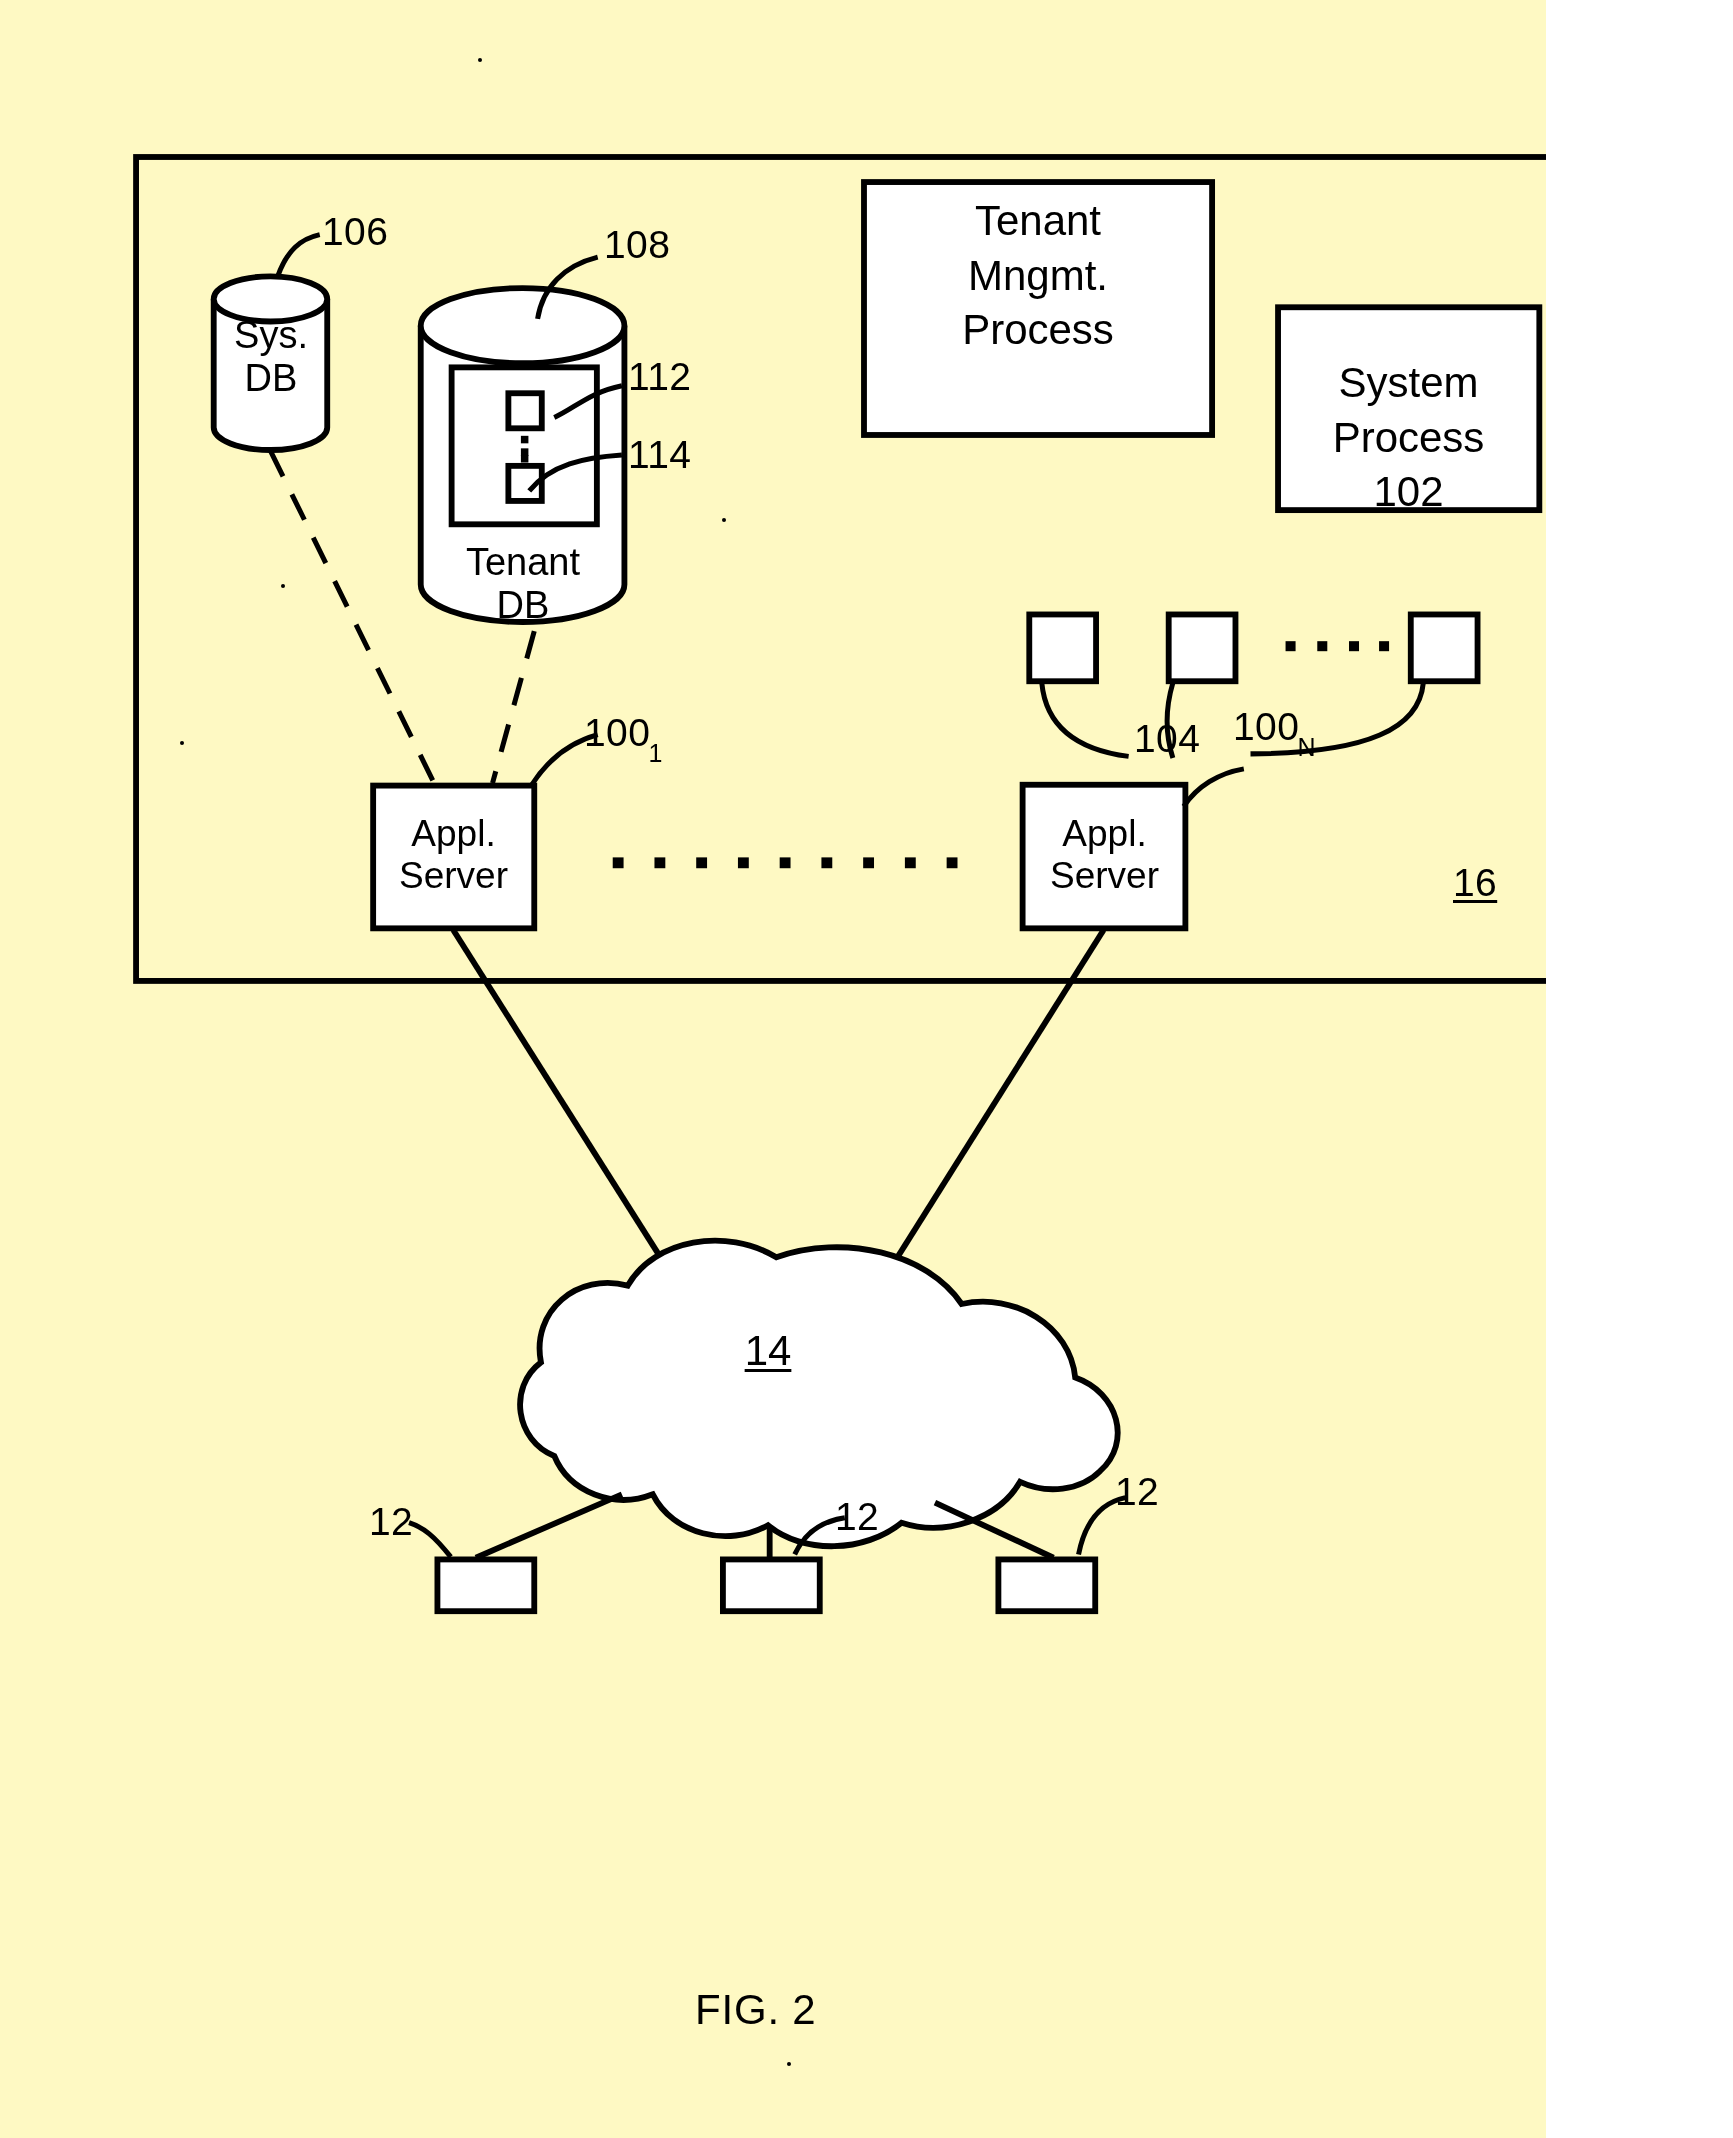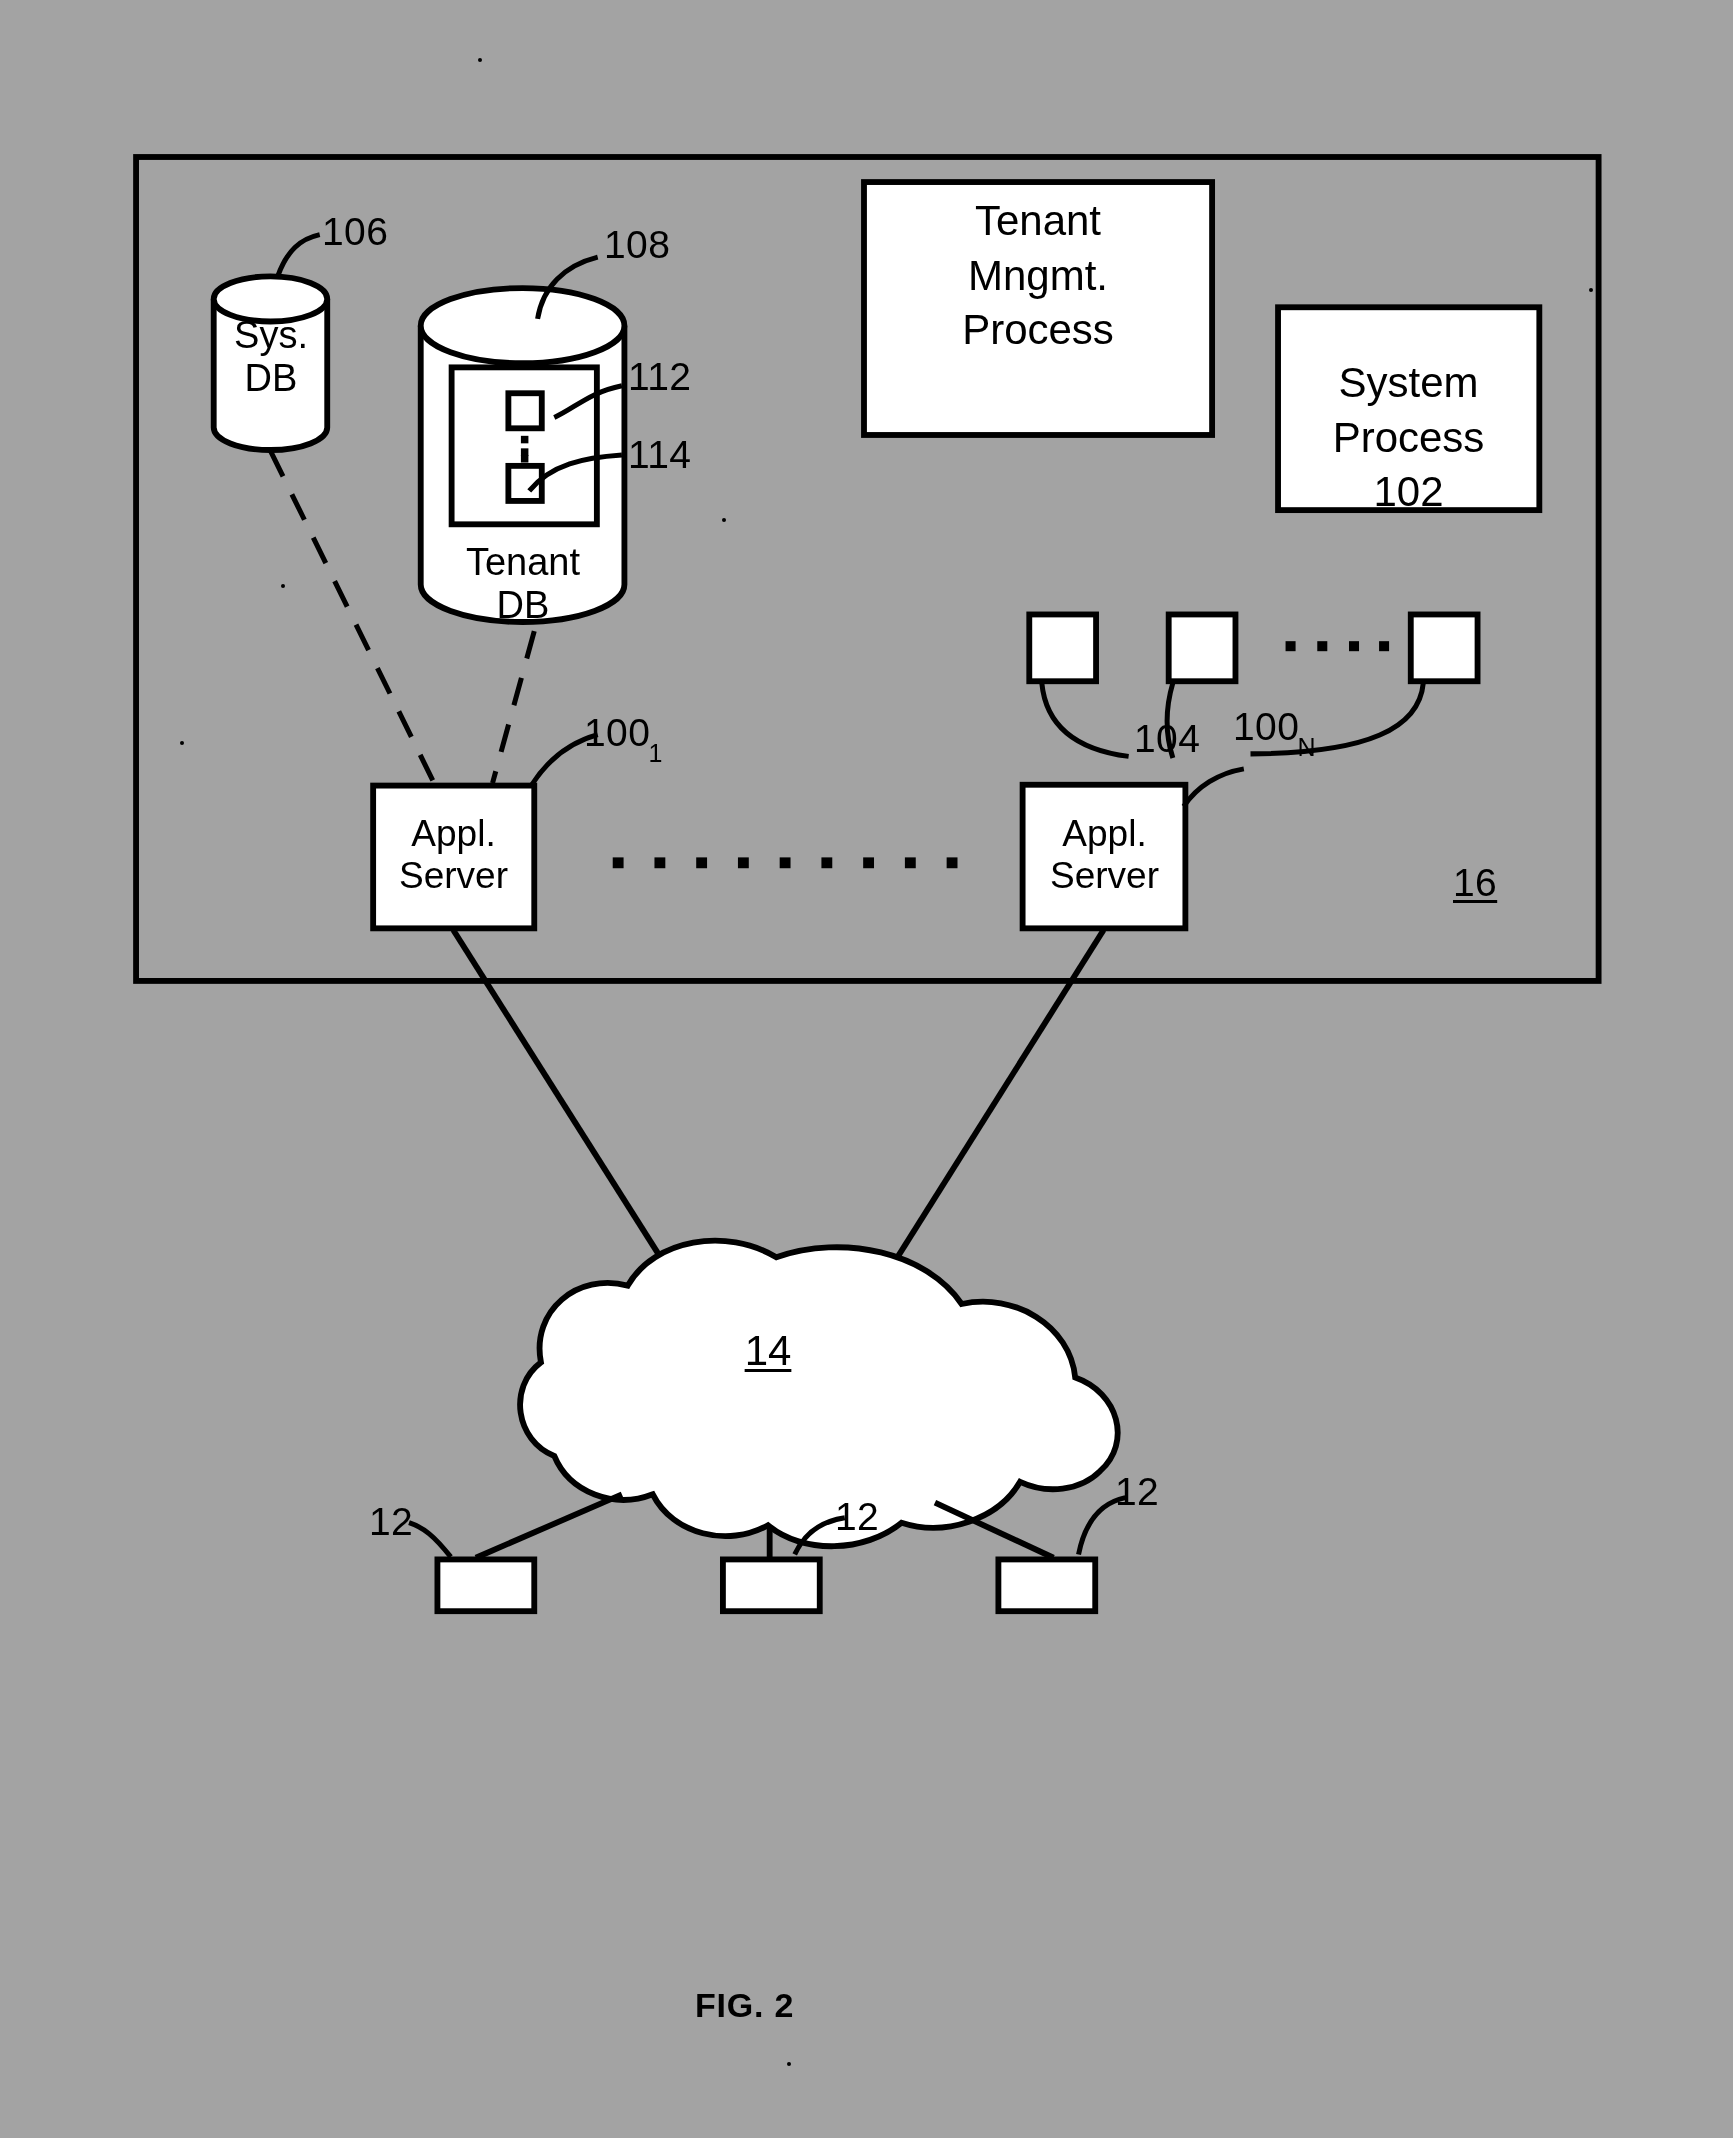--- a/index.html
+++ b/index.html
@@ -2,23 +2,23 @@
 <html style="font-size:13.4px"><head>
 <meta charset="utf-8">
 <style>
   html, body {
     margin: 0;
     padding: 0;
     background: #ffffff;
   }
   #page {
     position: relative;
-    width: 1733px;
+    width: 1546px;
     height: 2138px;
-    background: #a3a3a3;
+    background: #fef9c3;
     font-family: "Liberation Sans", sans-serif;
     overflow: hidden;
   }
   svg.layer {
     position: absolute;
     left: 0;
     top: 0;
     width: 1733px;
     height: 2138px;
   }
@@ -54,23 +54,22 @@
     font-size: 37px;
     text-align: center;
     line-height: 1.14;
   }
   .proc-text {
     font-size: 42px;
     text-align: center;
     line-height: 1.30;
   }
   .fig-caption {
-    font-size: 34px;
+    font-size: 42px;
     letter-spacing: 0.8px;
-    font-weight: bold;
   }
   .net-text {
     font-size: 42px;
     text-align: center;
     line-height: 1.30;
   }
   .speck {
     position: absolute;
     background: #000;
     width: 4.2px;

